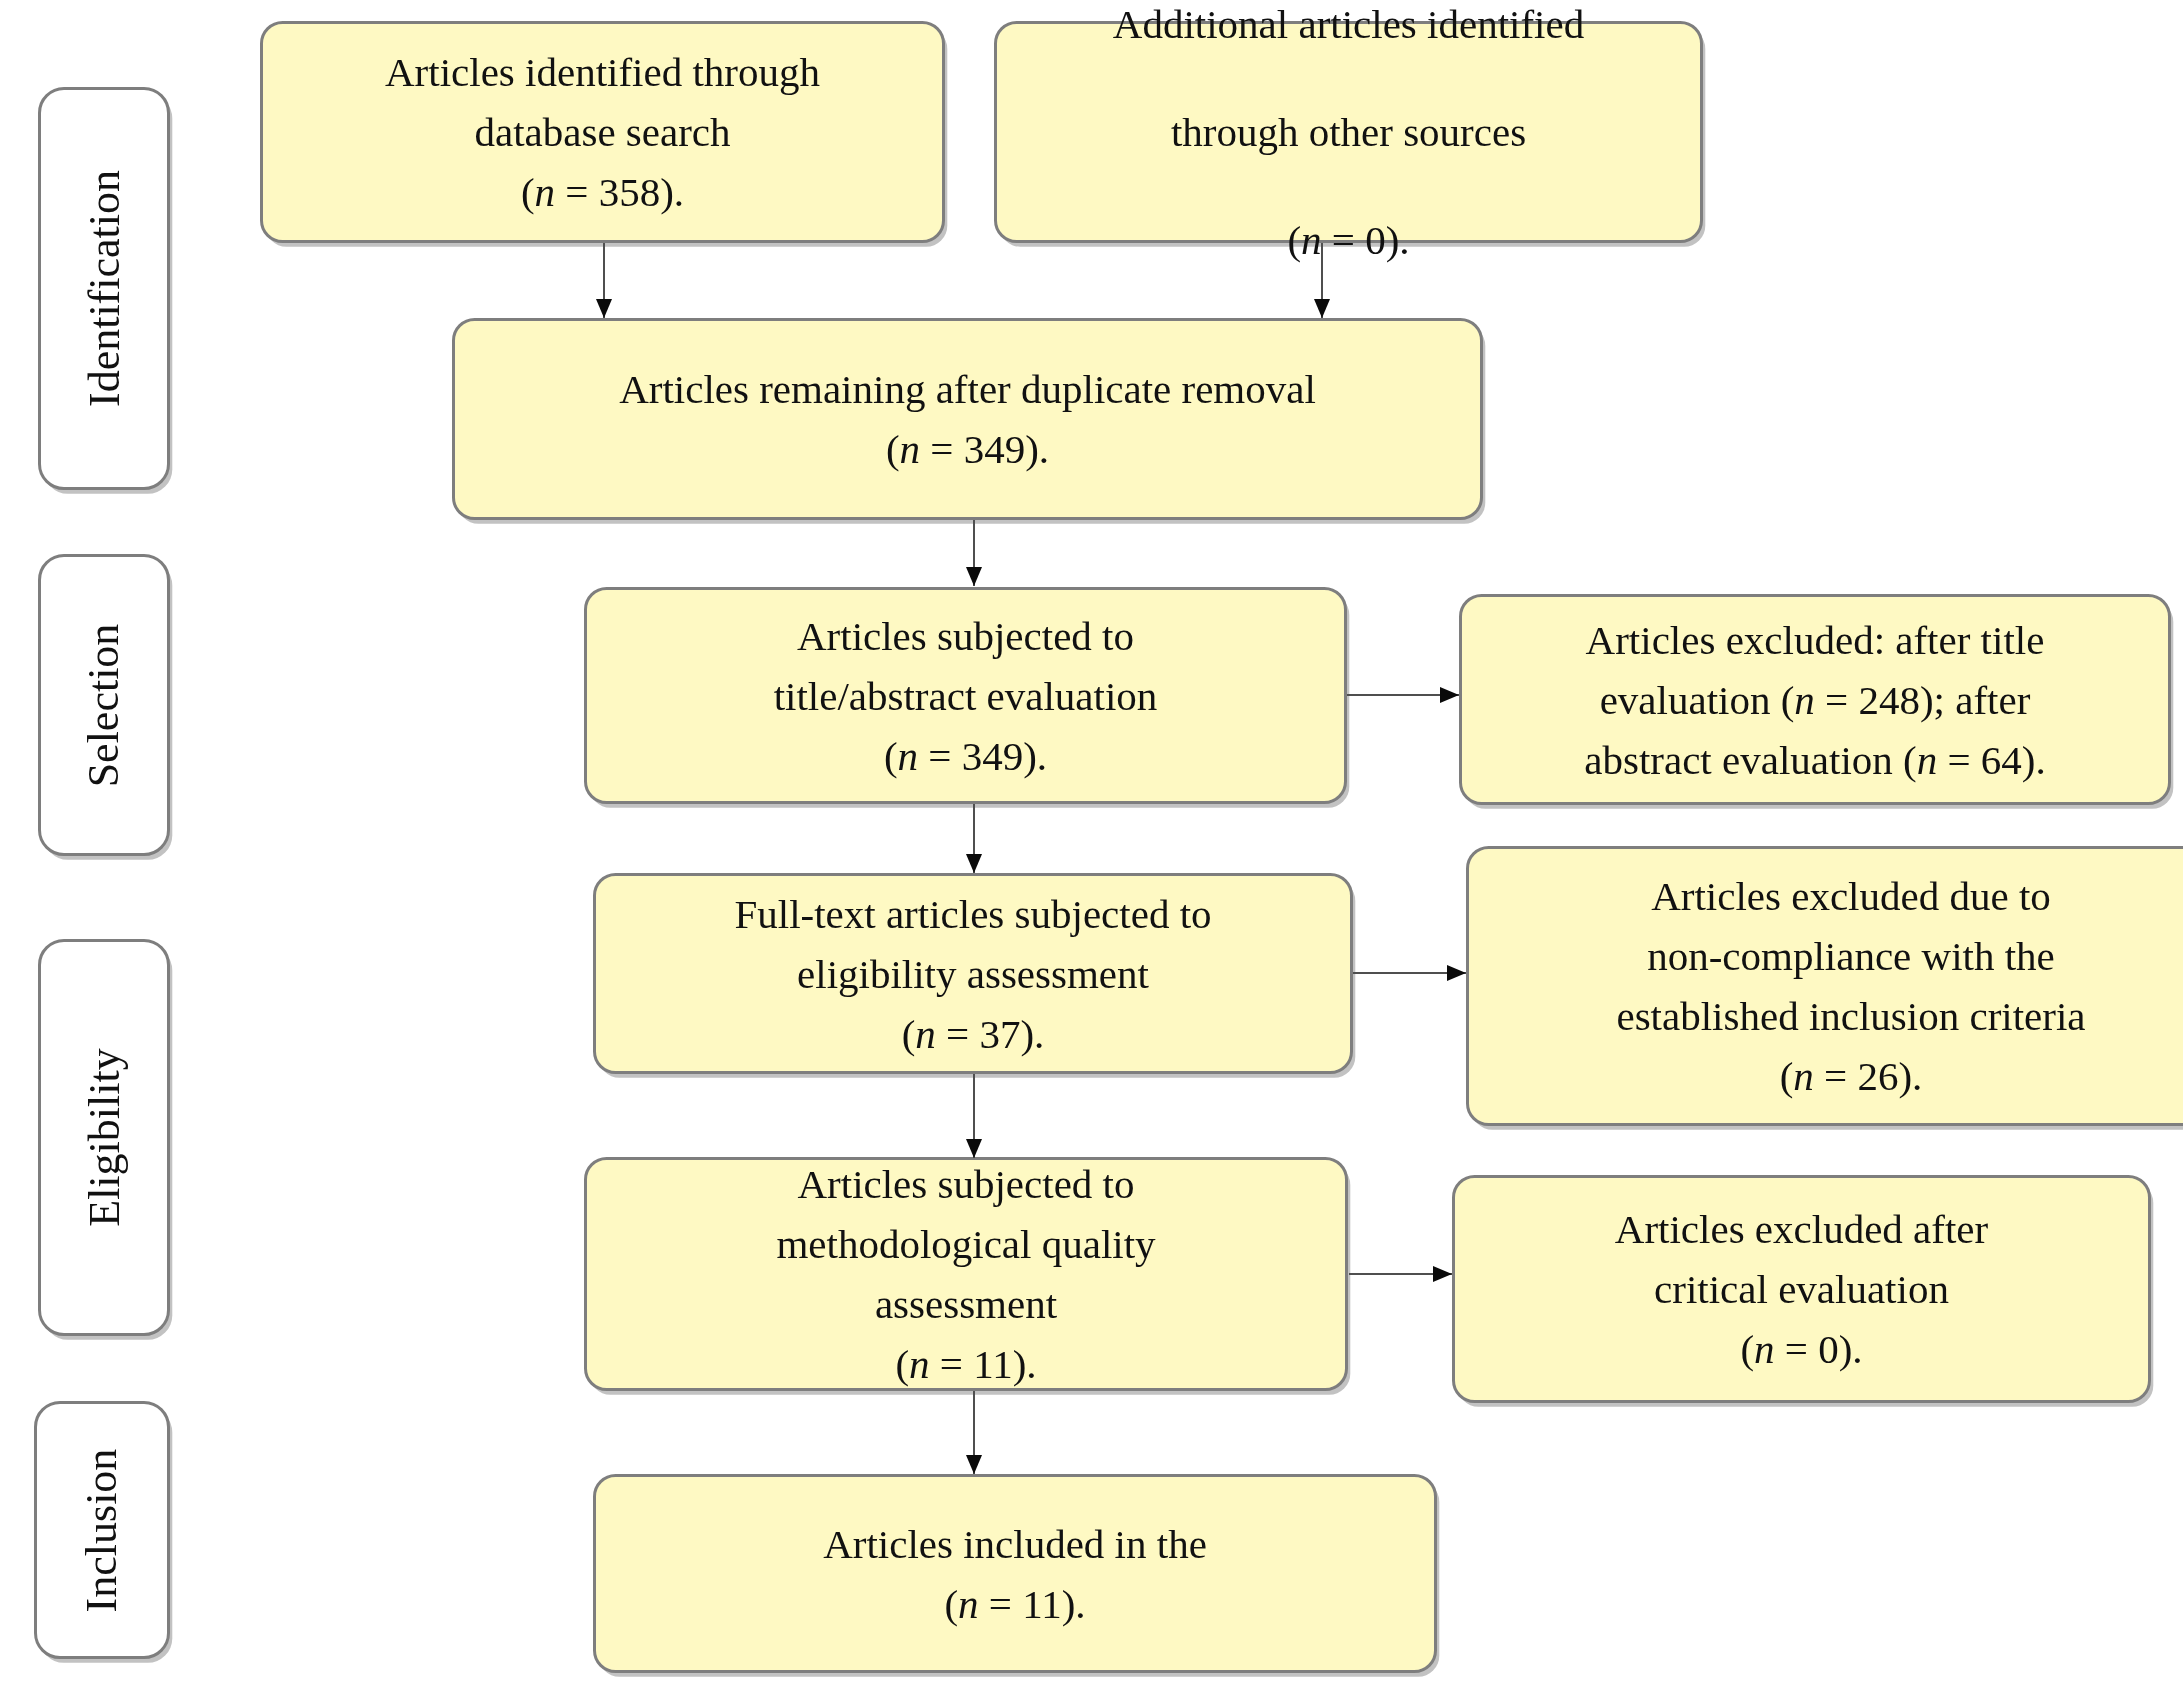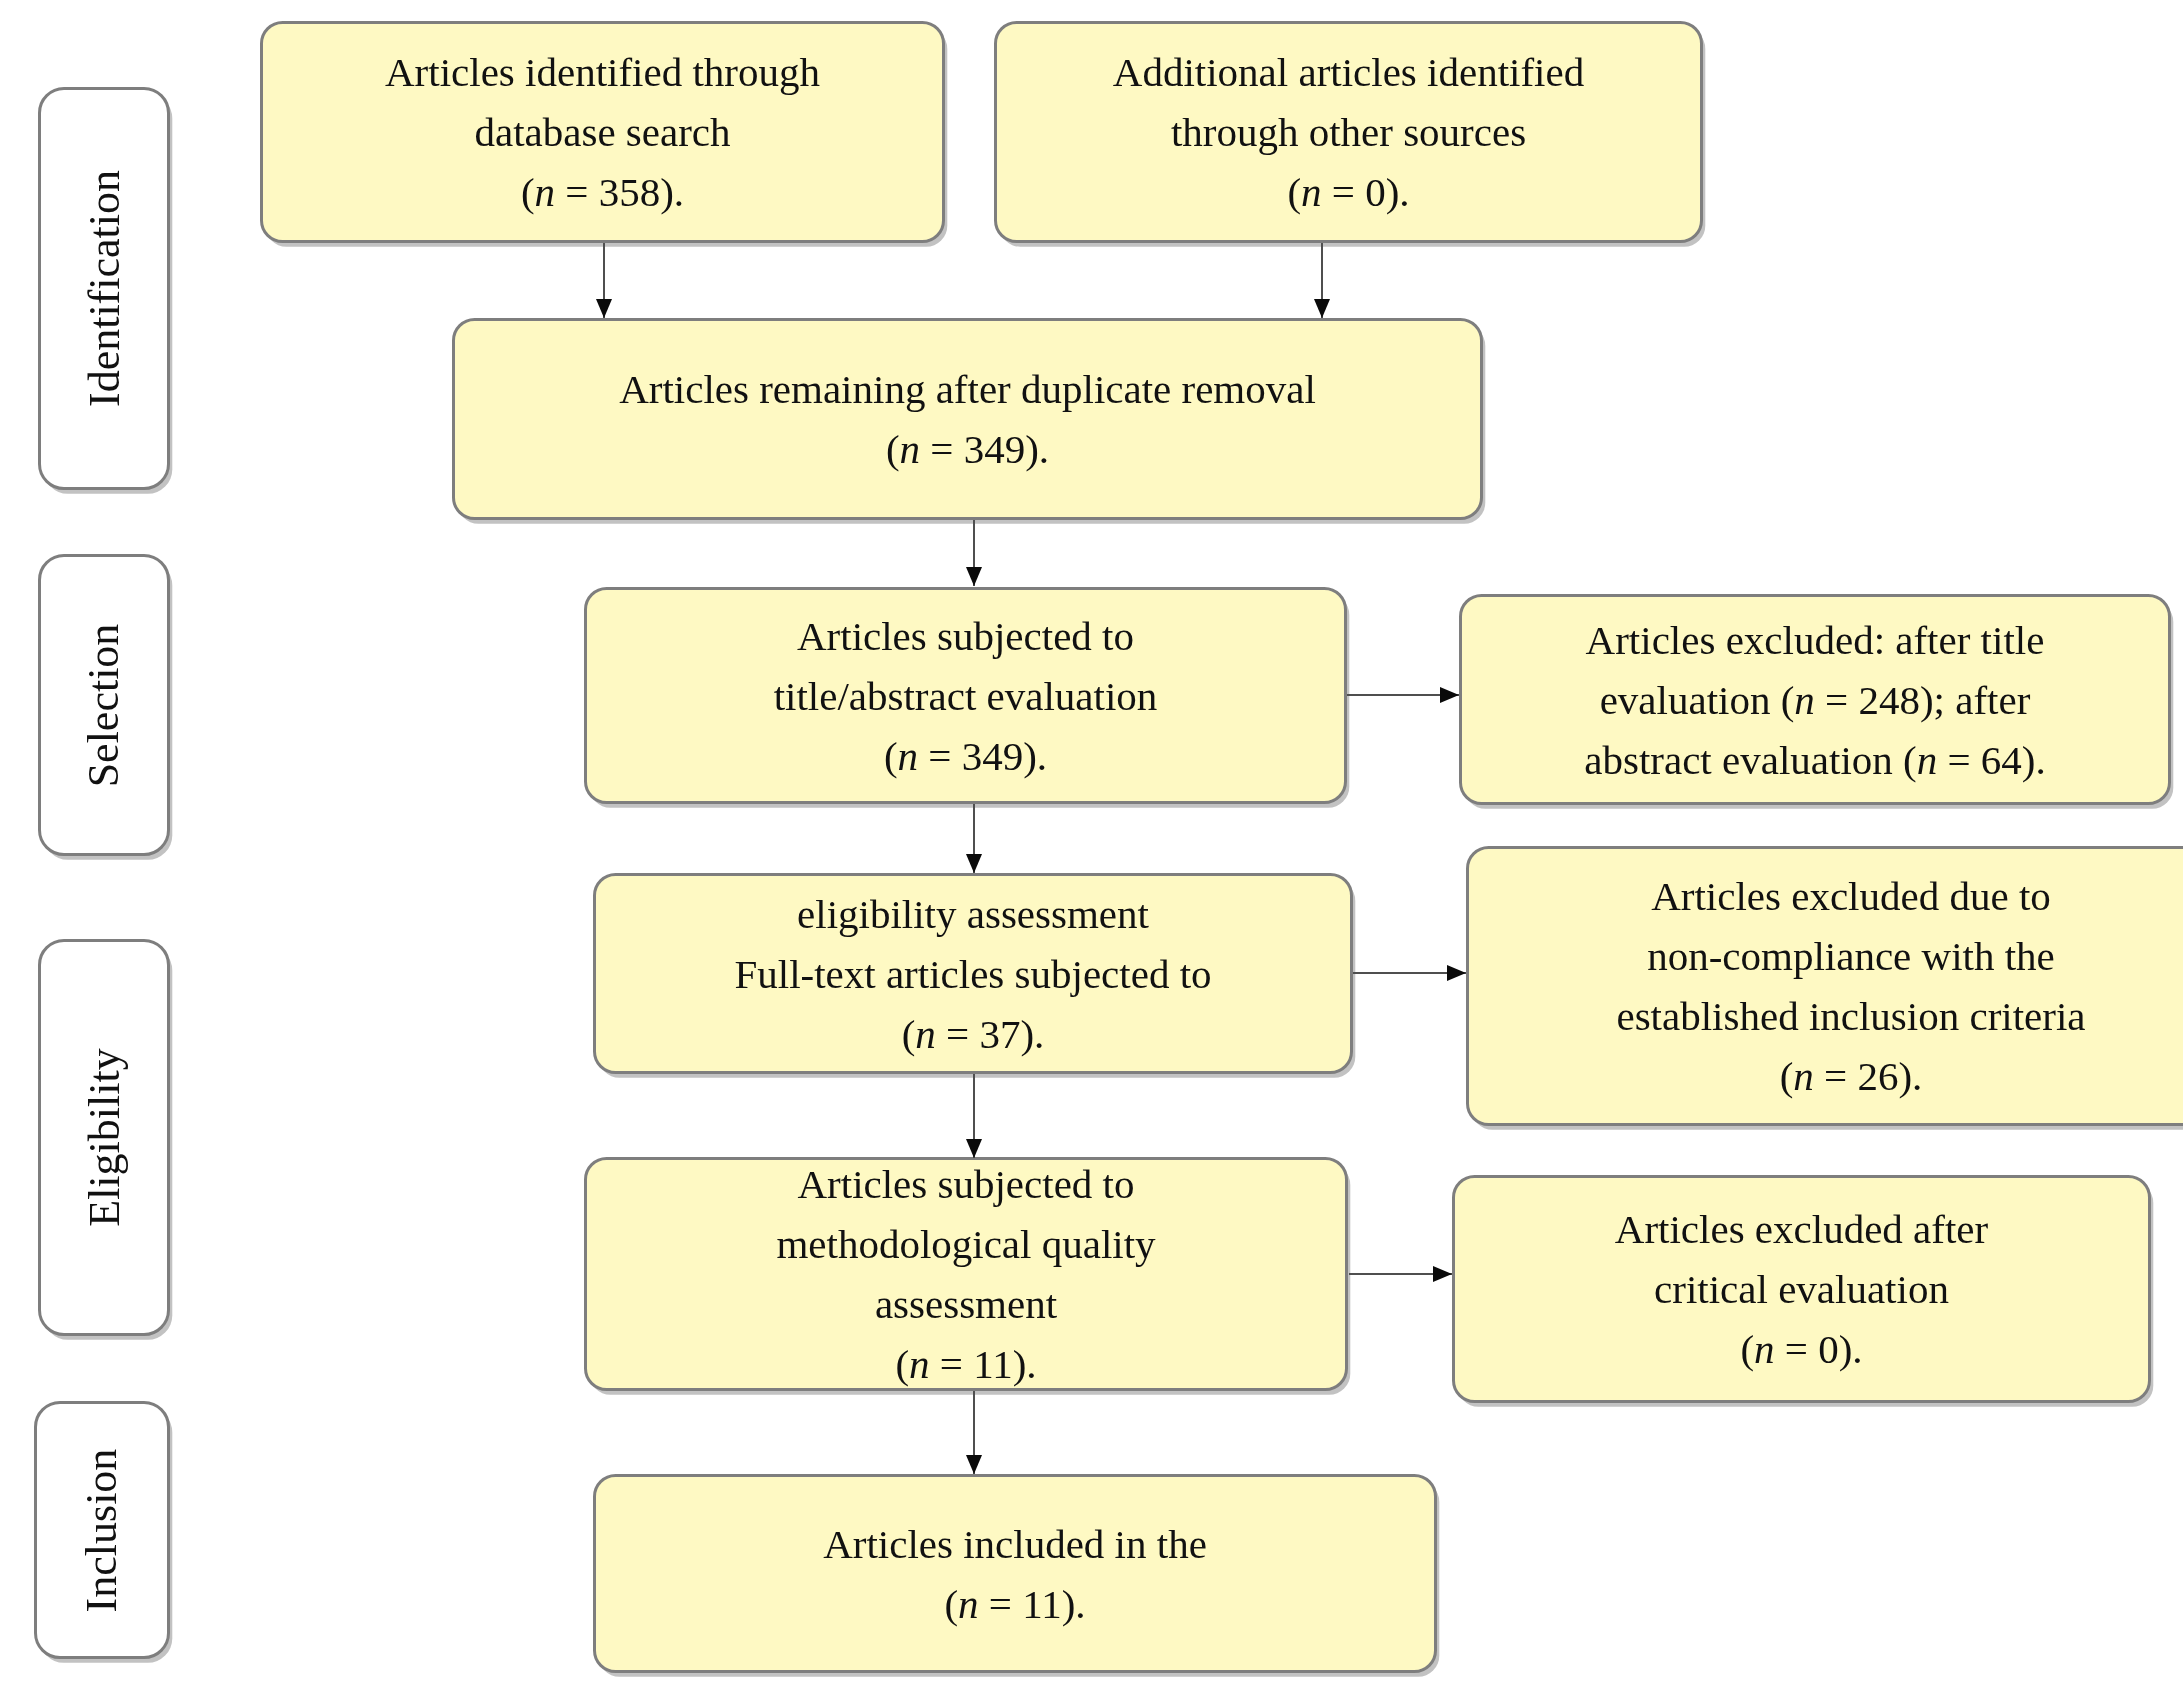--- a/index.html
+++ b/index.html
@@ -98,21 +98,21 @@
   <div class="stage" style="left:34px; top:1401px; width:136px; height:258px;">
     <span class="vtext">Inclusion</span>
   </div>
 
   <div class="box" style="left:260px; top:21px; width:685px; height:222px;">
     <div class="line">Articles identified through</div>
     <div class="line">database search</div>
     <div class="line">(<i>n</i> = 358).</div>
   </div>
 
-  <div class="box" style="left:994px; top:21px; width:709px; height:222px;">
+  <div class="box" style="left:994px; top:21px; width:709px; height:222px;gap:48px;">
     <div class="line">Additional articles identified</div>
     <div class="line">through other sources</div>
     <div class="line">(<i>n</i> = 0).</div>
   </div>
 
   <div class="box" style="left:452px; top:318px; width:1031px; height:202px;">
     <div class="line">Articles remaining after duplicate removal</div>
     <div class="line">(<i>n</i> = 349).</div>
   </div>
 
@@ -122,22 +122,22 @@
     <div class="line">(<i>n</i> = 349).</div>
   </div>
 
   <div class="box" style="left:1459px; top:594px; width:712px; height:211px;">
     <div class="line">Articles excluded: after title</div>
     <div class="line">evaluation (<i>n</i> = 248); after</div>
     <div class="line">abstract evaluation (<i>n</i> = 64).</div>
   </div>
 
   <div class="box" style="left:593px; top:873px; width:760px; height:201px;">
+    <div class="line">Full-text articles subjected to</div>
     <div class="line">eligibility assessment</div>
-    <div class="line">Full-text articles subjected to</div>
     <div class="line">(<i>n</i> = 37).</div>
   </div>
 
   <div class="box" style="left:1466px; top:846px; width:770px; height:280px;">
     <div class="line">Articles excluded due to</div>
     <div class="line">non-compliance with the</div>
     <div class="line">established inclusion criteria</div>
     <div class="line">(<i>n</i> = 26).</div>
   </div>
 

